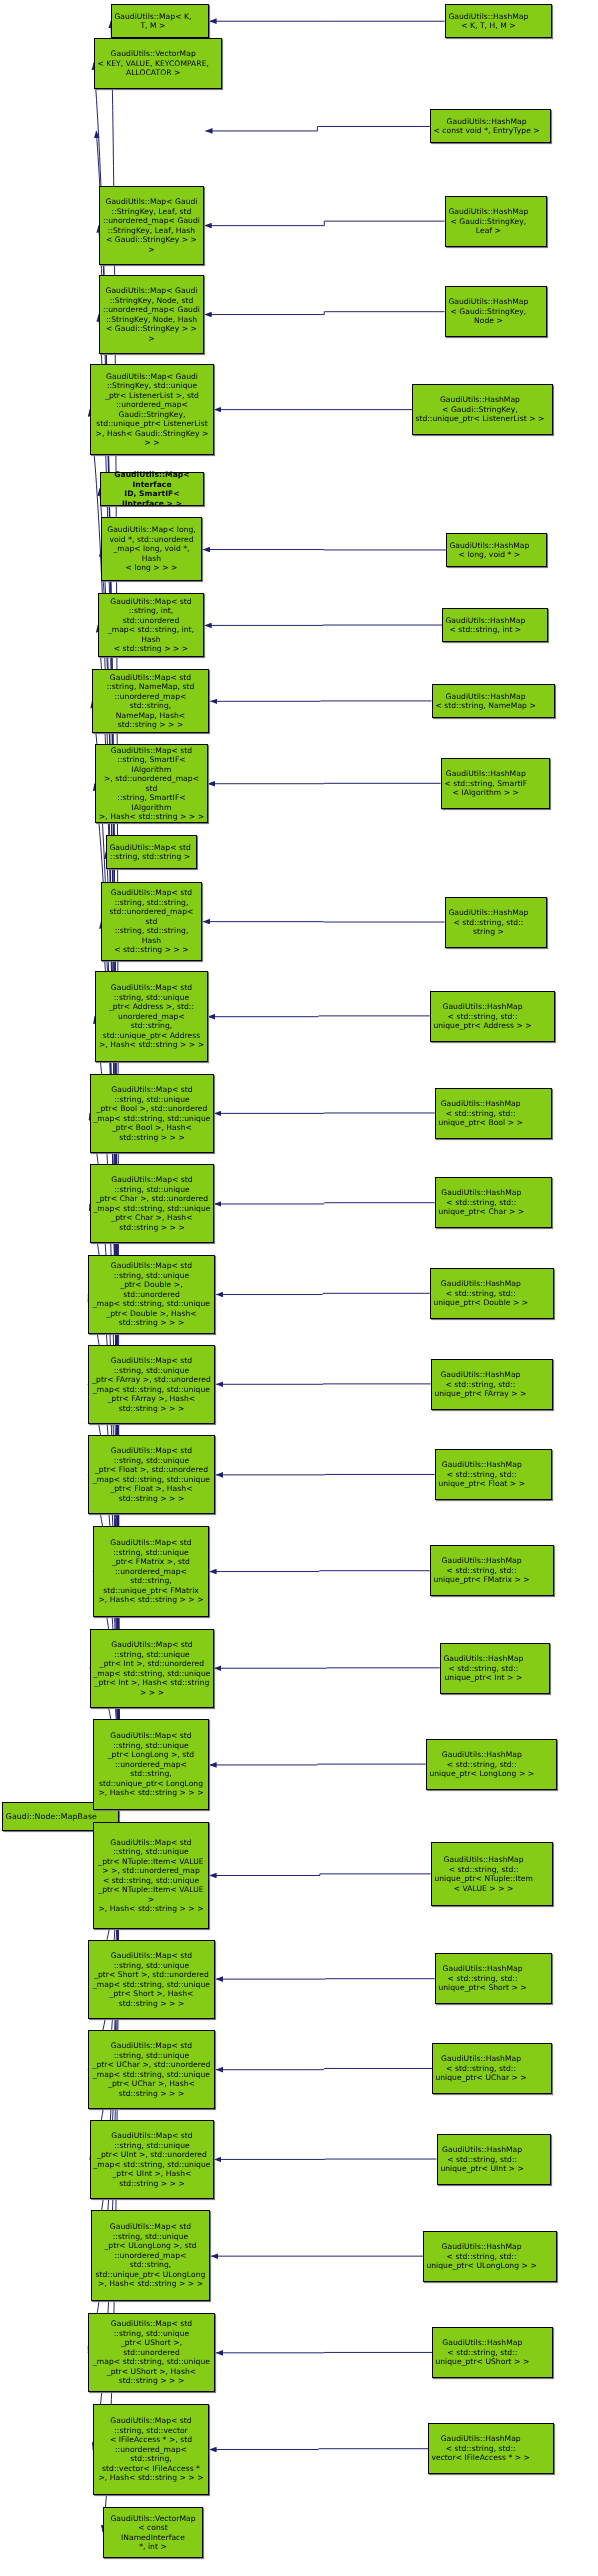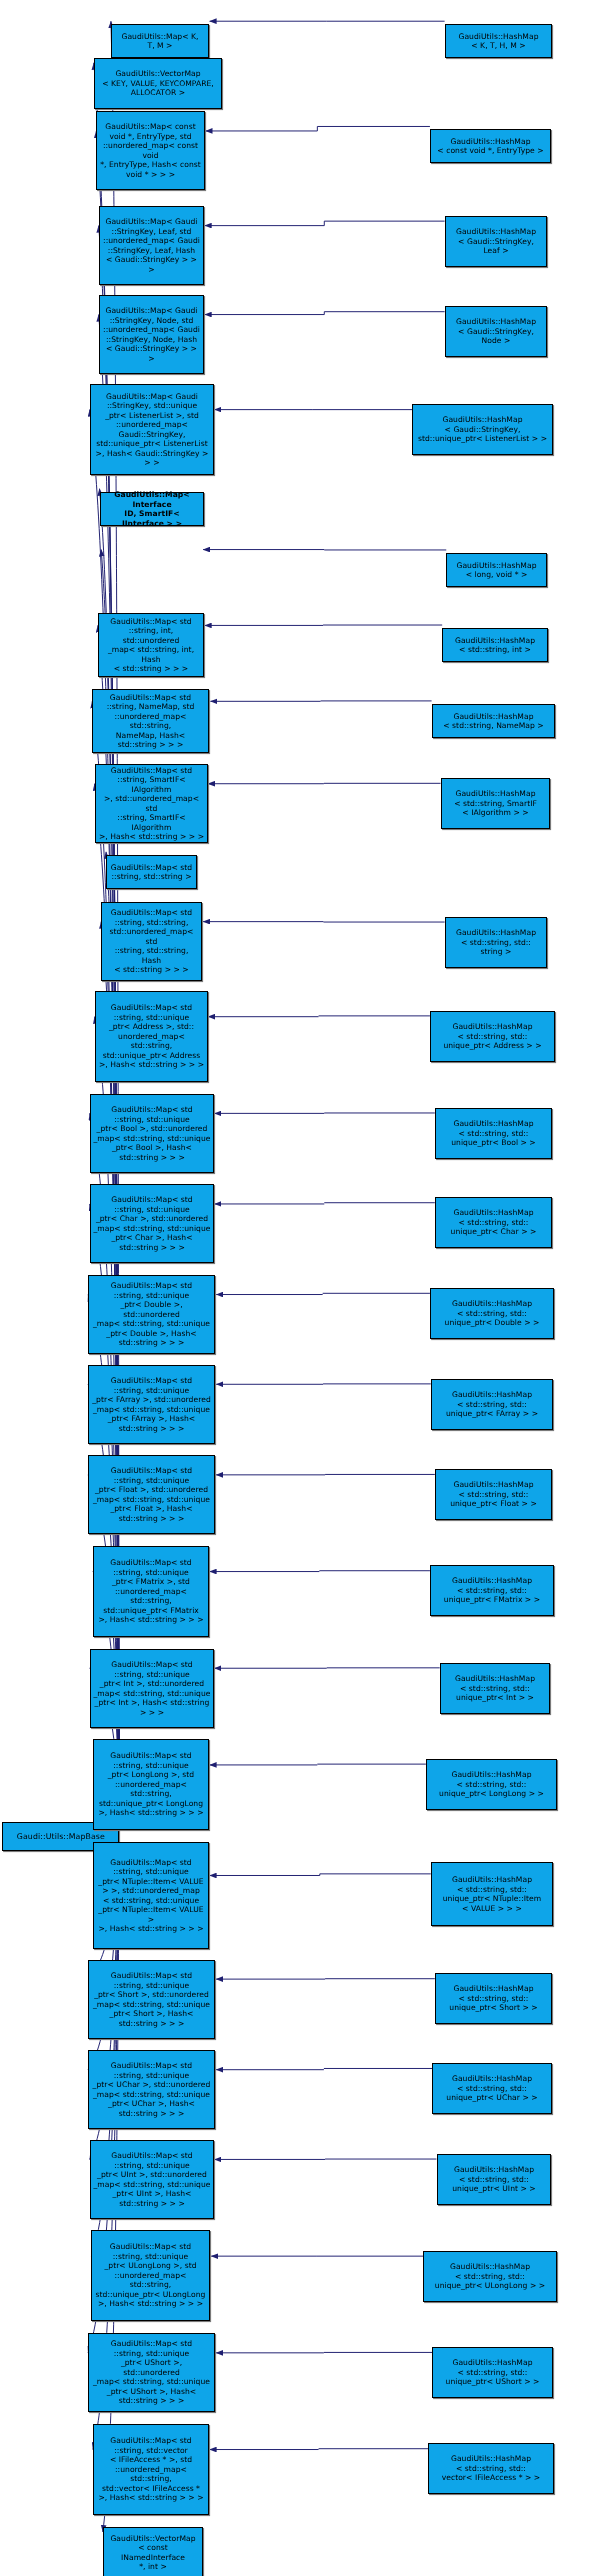--- a/index.html
+++ b/index.html
@@ -7,34 +7,32 @@
     font-family:"DejaVu Sans", sans-serif;
     width:598px; height:2576px;
     position:relative; overflow:hidden;
   }
   #canvas{position:absolute;left:0;top:0;width:598px;height:2576px;}
   svg.edges{position:absolute;left:0;top:0;width:598px;height:2576px;pointer-events:none;}
   .node{
     position:absolute;
     box-sizing:border-box;
     border:0.8px solid #000000;
-    background:#0ea5e9;
+    background:#84cc16;
     color:#000000;
     display:flex;
     align-items:center;
-    justify-content:center;
     text-align:center;
     font-size:7.6px;
     line-height:9.5px;
     letter-spacing:0.04px;
     white-space:pre-line;
     box-shadow:1.1px 1.1px 0 0 #7a7a7a;
     padding:0.8px 2.4px;
     z-index:5;
-    margin-top:20px;
   }
   .node.root{
     font-size:7.8px;
     letter-spacing:0.1px;
   }
 </style>
 </head>
 <body>
 
 <div id="canvas">
@@ -126,49 +124,48 @@
         <line x1="535" y1="2646" x2="398.5" y2="2646" stroke="#1f1f70" stroke-width="1.2"></line>
         <path d="M 398.5 2646.5 L 263 2646.5" fill="none" stroke="#1f1f70" stroke-width="1.2" marker-end="url(#arrowhead)"></path>
         <line x1="519" y1="2765" x2="388.5" y2="2765" stroke="#1f1f70" stroke-width="1.2"></line>
         <path d="M 388.5 2765 L 259 2765" fill="none" stroke="#1f1f70" stroke-width="1.2" marker-end="url(#arrowhead)"></path>
         <line x1="530" y1="2883" x2="397" y2="2883" stroke="#1f1f70" stroke-width="1.2"></line>
         <path d="M 397 2883.5 L 265 2883.5" fill="none" stroke="#1f1f70" stroke-width="1.2" marker-end="url(#arrowhead)"></path>
         <line x1="525" y1="3001" x2="390.5" y2="3001" stroke="#1f1f70" stroke-width="1.2"></line>
         <path d="M 390.5 3002 L 257 3002" fill="none" stroke="#1f1f70" stroke-width="1.2" marker-end="url(#arrowhead)"></path>
       </g>
   </svg>
-<div class="node root" style="left: 2.4px; top: 1802px; width: 117px; height: 29px;"><span>Gaudi::Utils::MapBase</span></div>
+<div class="node root" style="left: 2.4px; top: 1802px; width: 117px; height: 29px;"><span>Gaudi::Node::MapBase</span></div>
     <div class="node" style="left: 111px; top: 4.1px; width: 98px; height: 34px;"><span>GaudiUtils::Map&lt; K,
 T, M &gt;</span></div>
     <div class="node" style="left: 94px; top: 38px; width: 128px; height: 51px;"><span>GaudiUtils::VectorMap
 &lt; KEY, VALUE, KEYCOMPARE,
 ALLOCATOR &gt;</span></div>
-    <div class="node" style="left: 96px; top: 91px; width: 109px; height: 79px;"><span>GaudiUtils::Map&lt; const
-void *, EntryType, std
-::unordered_map&lt; const void
-*, EntryType, Hash&lt; const
-void * &gt; &gt; &gt;</span></div>
     <div class="node" style="left: 99px; top: 186px; width: 105px; height: 79px;"><span>GaudiUtils::Map&lt; Gaudi
 ::StringKey, Leaf, std
 ::unordered_map&lt; Gaudi
 ::StringKey, Leaf, Hash
 &lt; Gaudi::StringKey &gt; &gt; &gt;</span></div>
     <div class="node" style="left: 99px; top: 275px; width: 105px; height: 79px;"><span>GaudiUtils::Map&lt; Gaudi
 ::StringKey, Node, std
 ::unordered_map&lt; Gaudi
 ::StringKey, Node, Hash
 &lt; Gaudi::StringKey &gt; &gt; &gt;</span></div>
     <div class="node" style="left: 90px; top: 364px; width: 124px; height: 91px;"><span>GaudiUtils::Map&lt; Gaudi
 ::StringKey, std::unique
 _ptr&lt; ListenerList &gt;, std
 ::unordered_map&lt; Gaudi::StringKey,
 std::unique_ptr&lt; ListenerList
 &gt;, Hash&lt; Gaudi::StringKey &gt; &gt; &gt;</span></div>
     <div class="node" style="left: 100px; top: 472px; width: 104px; height: 34px; font-weight: bold;"><span>GaudiUtils::Map&lt; Interface
 ID, SmartIF&lt; IInterface &gt; &gt;</span></div>
+    <div class="node" style="left: 101px; top: 517px; width: 101px; height: 64px;"><span>GaudiUtils::Map&lt; long,
+void *, std::unordered
+_map&lt; long, void *, Hash
+&lt; long &gt; &gt; &gt;</span></div>
     <div class="node" style="left: 98px; top: 593px; width: 106px; height: 64px;"><span>GaudiUtils::Map&lt; std
 ::string, int, std::unordered
 _map&lt; std::string, int, Hash
 &lt; std::string &gt; &gt; &gt;</span></div>
     <div class="node" style="left: 92px; top: 669px; width: 117px; height: 64px;"><span>GaudiUtils::Map&lt; std
 ::string, NameMap, std
 ::unordered_map&lt; std::string,
 NameMap, Hash&lt; std::string &gt; &gt; &gt;</span></div>
     <div class="node" style="left: 95px; top: 744px; width: 113px; height: 79px;"><span>GaudiUtils::Map&lt; std
 ::string, SmartIF&lt; IAlgorithm

